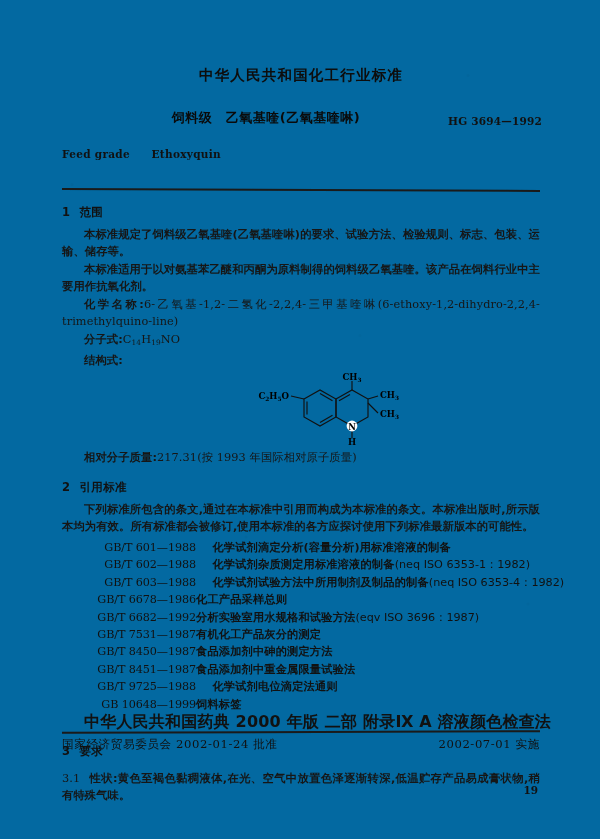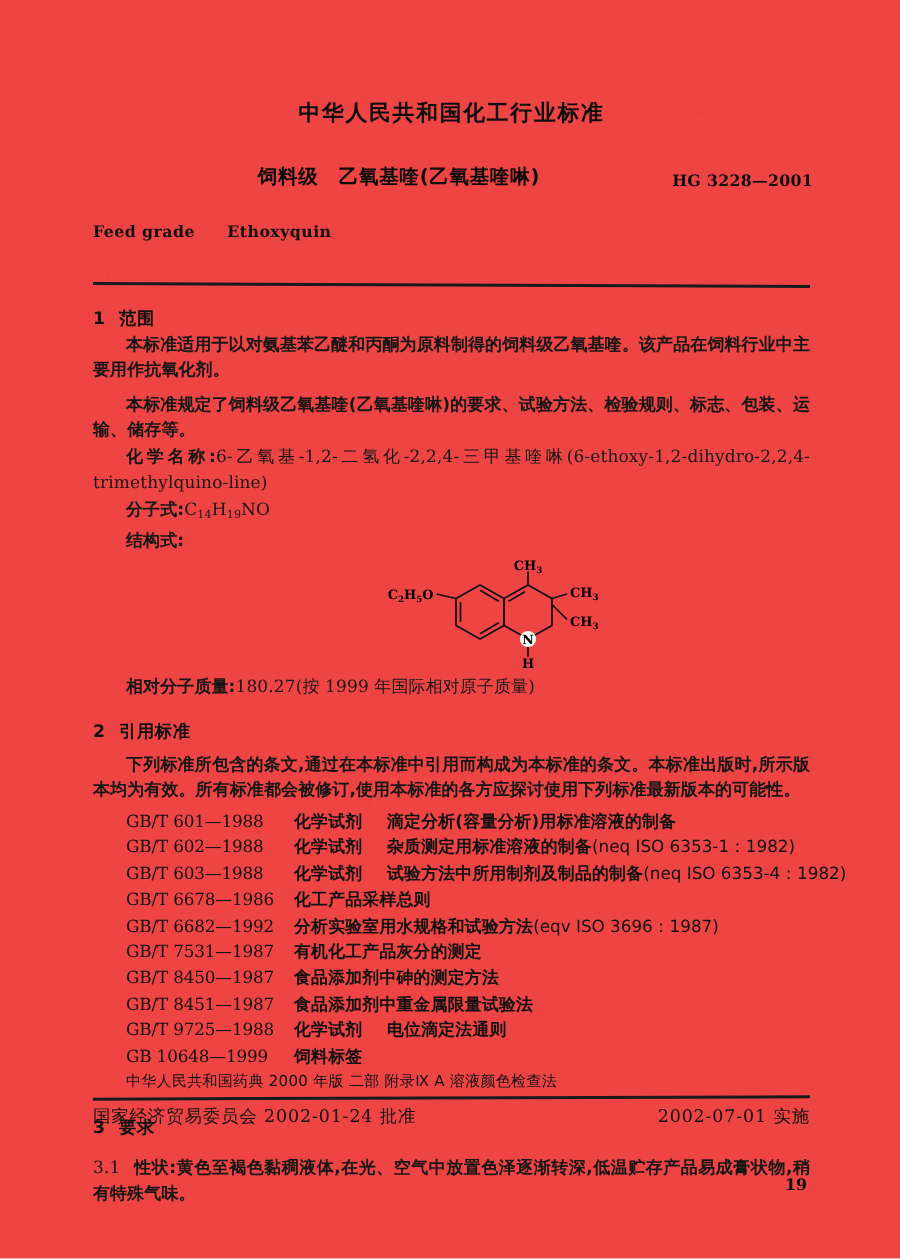--- a/index.html
+++ b/index.html
@@ -7,21 +7,21 @@
     padding: 0;
     background: #ffffff;
   }
   body {
     font-family: "DejaVu Sans", sans-serif;
   }
   .page {
     position: relative;
     width: 600px;
     height: 839px;
-    background: #ef4444;
+    background: #0369a1;
     overflow: hidden;
     color: #111;
   }
   
   .scan-noise {
     position: absolute;
     inset: 0;
     pointer-events: none;
     background:
       radial-gradient(circle at 12% 22%, rgba(0,0,0,.035) 0 1px, transparent 2px),
@@ -111,20 +111,21 @@
 
   .lat { font-family: "DejaVu Serif", serif; font-weight: normal; }
 
   sub { font-size: 7.4px; vertical-align: -2px; }
 
   
   .ref-list {
     margin-top: 4px;
     font-size: 11.2px;
     line-height: 17.4px;
+    text-align: right;
   }
   .ref-row {
     display: flex;
     padding-left: 22px;
     white-space: nowrap;
   }
   .ref-code {
     font-family: "DejaVu Serif", serif;
     width: 112px;
     flex: 0 0 112px;
@@ -136,22 +137,22 @@
     flex: 0 0 62px;
     letter-spacing: .2px;
   }
   .ref-cat.empty { width: 0; flex: 0 0 0; }
   .ref-desc {
     font-weight: bold;
     letter-spacing: .2px;
   }
   .pharma-row {
     padding-left: 22px;
-    font-weight: normal;
-    font-size: 10px;
+    font-weight: bold;
+    font-size: 16px;
     line-height: 17.4px;
     white-space: nowrap;
     letter-spacing: .2px;
   }
 
   
   .struct-wrap {
     position: relative;
     height: 74px;
     margin-top: 4px;
@@ -203,34 +204,34 @@
 
 <div class="page">
   <div class="scan-noise"></div>
 
   <div class="content">
 
     <div class="nat-title">中华人民共和国化工行业标准</div>
 
     <div class="title-row">
       <div class="doc-title">饲料级　乙氧基喹(乙氧基喹啉)</div>
-      <div class="std-no">HG 3228—2001</div>
+      <div class="std-no">HG 3694—1992</div>
     </div>
 
     <div class="en-title">Feed grade　　Ethoxyquin</div>
 
     <div class="rule"></div>
 
     <div class="sec-head">
       <span class="num">1</span><span>范围</span>
     </div>
 
+    <p class="body indent">本标准规定了饲料级乙氧基喹(乙氧基喹啉)的要求、试验方法、检验规则、标志、包装、运输、储存等。</p>
+
     <p class="body indent tight">本标准适用于以对氨基苯乙醚和丙酮为原料制得的饲料级乙氧基喹。该产品在饲料行业中主要用作抗氧化剂。</p>
-
-    <p class="body indent">本标准规定了饲料级乙氧基喹(乙氧基喹啉)的要求、试验方法、检验规则、标志、包装、运输、储存等。</p>
 
     <p class="body tight" style="text-indent:22px;">
       <span>化学名称:</span><span class="lat">6-乙氧基-1,2-二氢化-2,2,4-三甲基喹啉</span><span class="lat">(6-ethoxy-1,2-dihydro-2,2,4-trimethylquino-line)</span>
     </p>
 
     <p class="body tight" style="text-indent:22px;">
       <span>分子式:</span><span class="lat">C<sub>14</sub>H<sub>19</sub>NO</span>
     </p>
 
     <p class="body tight" style="text-indent:22px;">结构式:</p>
@@ -263,21 +264,21 @@
         <text x="31" y="26" text-anchor="end" font-size="8.6">C<tspan font-size="5.8" dy="2">2</tspan><tspan font-size="8.6" dy="-2">H</tspan><tspan font-size="5.8" dy="2">5</tspan><tspan font-size="8.6" dy="-2">O</tspan></text>
         <text x="94" y="7" text-anchor="middle" font-size="8.6">CH<tspan font-size="5.8" dy="2">3</tspan></text>
         <text x="122" y="25" font-size="8.6">CH<tspan font-size="5.8" dy="2">3</tspan></text>
         <text x="122" y="44" font-size="8.6">CH<tspan font-size="5.8" dy="2">3</tspan></text>
         <text x="94" y="56.5" text-anchor="middle" font-size="8.4">N</text>
         <text x="94" y="72" text-anchor="middle" font-size="8.6">H</text>
       </svg>
     </div>
 
     <p class="body" style="text-indent:22px;margin-top:2px;">
-      <span>相对分子质量:</span><span class="lat">180.27(按 1999 年国际相对原子质量)</span>
+      <span>相对分子质量:</span><span class="lat">217.31(按 1993 年国际相对原子质量)</span>
     </p>
 
     <div class="sec-head">
       <span class="num">2</span><span>引用标准</span>
     </div>
 
     <p class="body indent">下列标准所包含的条文,通过在本标准中引用而构成为本标准的条文。本标准出版时,所示版本均为有效。所有标准都会被修订,使用本标准的各方应探讨使用下列标准最新版本的可能性。</p>
 
     <div class="ref-list">
       <div class="ref-row">

